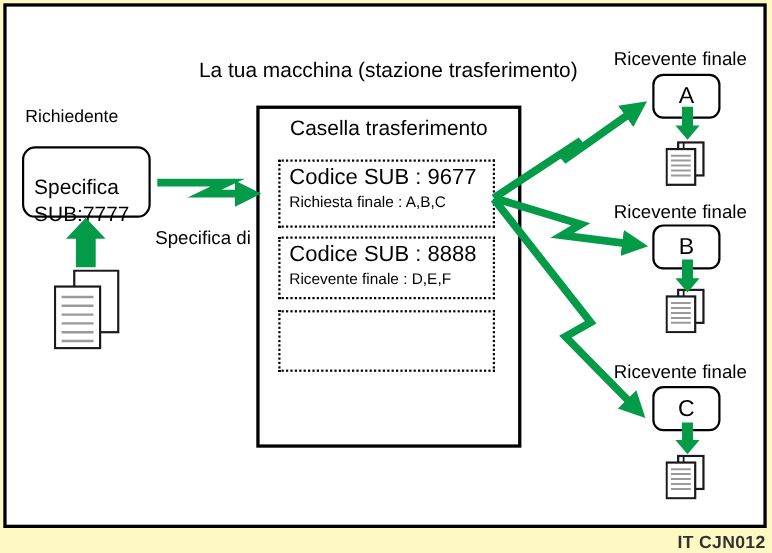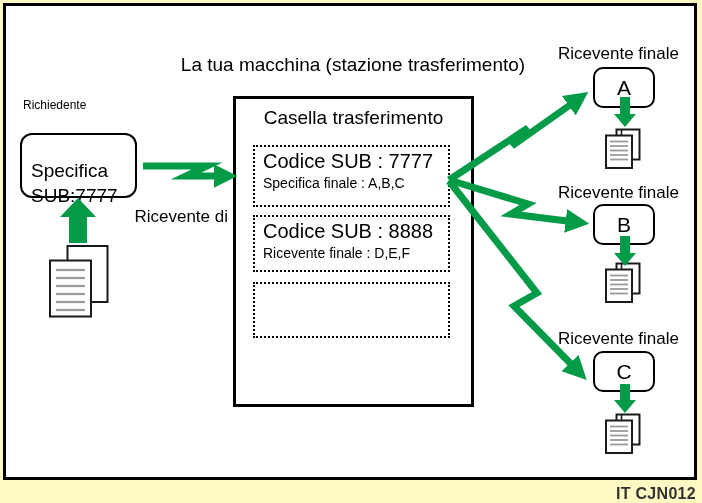--- a/index.html
+++ b/index.html
@@ -9,21 +9,21 @@
   }
   .abs{position:absolute;}
   #outer-border{
     left:3px;top:3px;width:694px;height:477px;
     border:3px solid #000;box-sizing:border-box;background:#fff;
   }
   #main-title{
     left:155px;top:54px;width:396px;text-align:center;
     font-size:19px;white-space:nowrap;
   }
-  #requester-label{left:23px;top:98px;font-size:12px;white-space:nowrap;}
+  #requester-label{left:23px;top:98px;font-size:16px;white-space:nowrap;}
   #specifica-box{
     left:20px;top:133px;width:117px;height:65px;box-sizing:border-box;
     border:2.5px solid #000;border-radius:12px;background:#fff;
     padding:23px 0 0 9px;font-size:19px;line-height:1.32;white-space:nowrap;
   }
   #request-label{
     left:105px;top:207px;width:123px;text-align:right;
     font-size:17px;line-height:1.18;white-space:nowrap;
   }
   #center-box{
@@ -76,29 +76,29 @@
   <div id="main-title" class="abs">La tua macchina (stazione trasferimento)</div>
 
   <div id="requester-label" class="abs">Richiedente</div>
 
   <div id="specifica-box" class="abs">
     <div>Specifica</div>
     <div>SUB:7777</div>
   </div>
 
   <div id="request-label" class="abs">
-    <div>Ricevente di</div>
+    <div>Specifica di</div>
   </div>
 
   <div id="center-box" class="abs">
     <div id="casella-title">Casella trasferimento</div>
 
     <div id="entry-0" class="entry-box">
-      <div class="entry-code">Codice SUB : 7777</div>
-      <div class="entry-recipients">Specifica finale : A,B,C</div>
+      <div class="entry-code">Codice SUB : 9677</div>
+      <div class="entry-recipients">Richiesta finale : A,B,C</div>
     </div>
     <div id="entry-1" class="entry-box">
       <div class="entry-code">Codice SUB : 8888</div>
       <div class="entry-recipients">Ricevente finale : D,E,F</div>
     </div>
     <div id="entry-2" class="entry-box">
     </div>
   </div>
 
   <div id="receiver-label-a" class="abs receiver-label">Ricevente finale</div>

